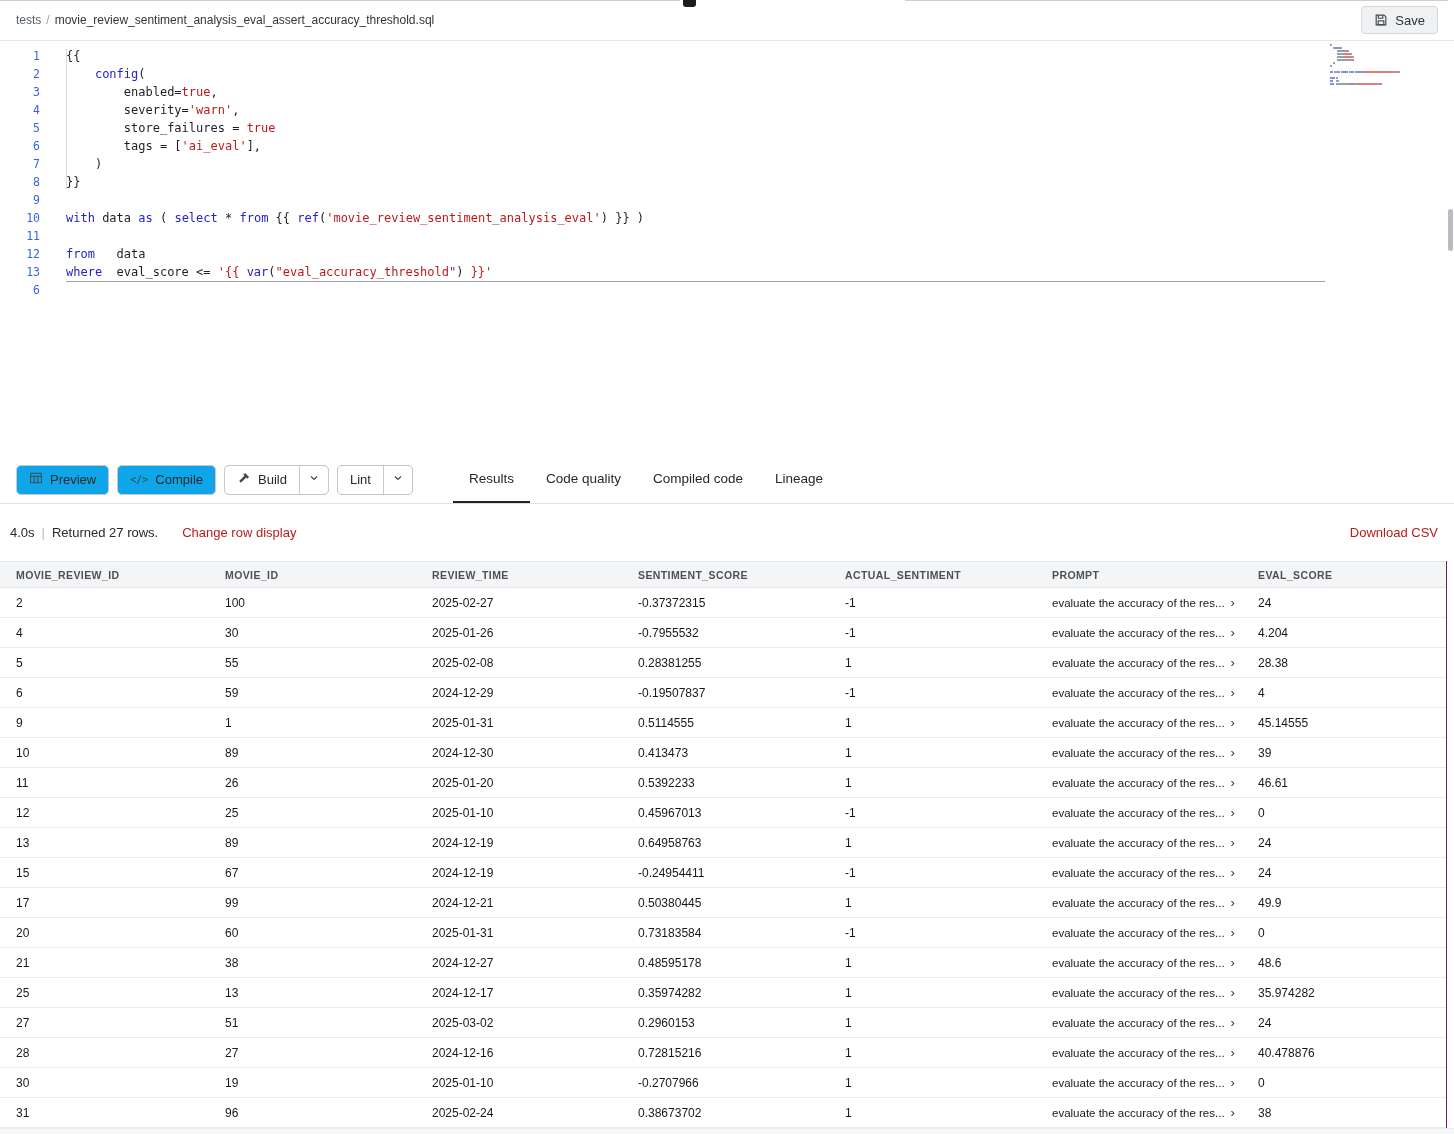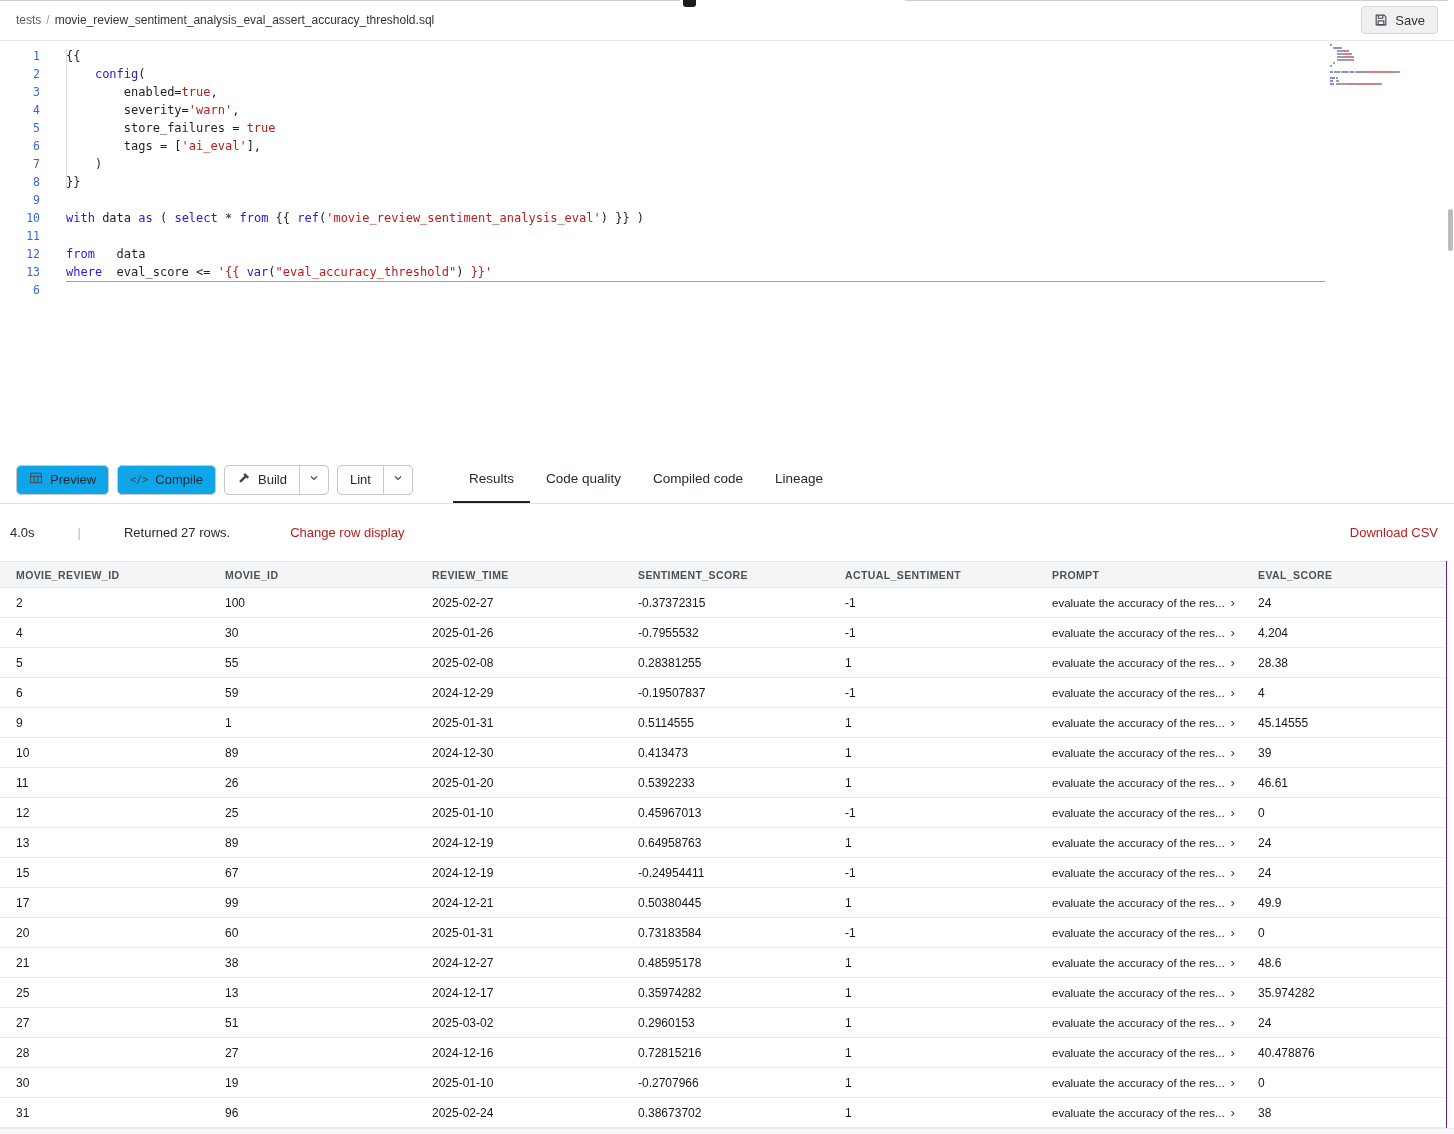--- a/index.html
+++ b/index.html
@@ -64,21 +64,21 @@
     border:none; font-family:inherit; }
   .btn-group .seg.chev-seg { border-left:1px solid #c6c9cc; padding:0 8px; }
   .code-glyph { font-family:"DejaVu Sans Mono", monospace; font-size:10px; color:#3d434a; }
   .tabs { display:flex; height:100%; margin-left:40px; }
   .tab { padding:0 16px; font-size:13.5px; color:#24292e; display:flex; align-items:center;
     cursor:pointer; border-bottom:2px solid transparent; }
   .tab.active { border-bottom-color:#1f2227; }
 
   
   .statusbar { height:57px; display:flex; align-items:center; padding:0 16px 0 10px;
-    font-size:13px; color:#24292e; background:#fff;gap:36px; }
+    font-size:13px; color:#24292e; background:#fff; }
   .statusbar .sep { color:#b7bcc2; margin:0 7px; }
   .link { color:#b91c1c; cursor:pointer; }
   .statusbar .change { margin-left:24px; }
   .statusbar .download { margin-left:auto; }
 
   
   .rtable { width:1447px; border-right:1px solid #701a75; }
   .thead { display:grid; grid-template-columns:209px 207px 206px 207px 207px 206px 1fr;
     height:27px; background:#f4f5f6; border-top:1px solid #e6e6e6; border-bottom:1px solid #e6e6e6; }
   .th { display:flex; align-items:center; padding-left:16px; font-size:10.5px;

